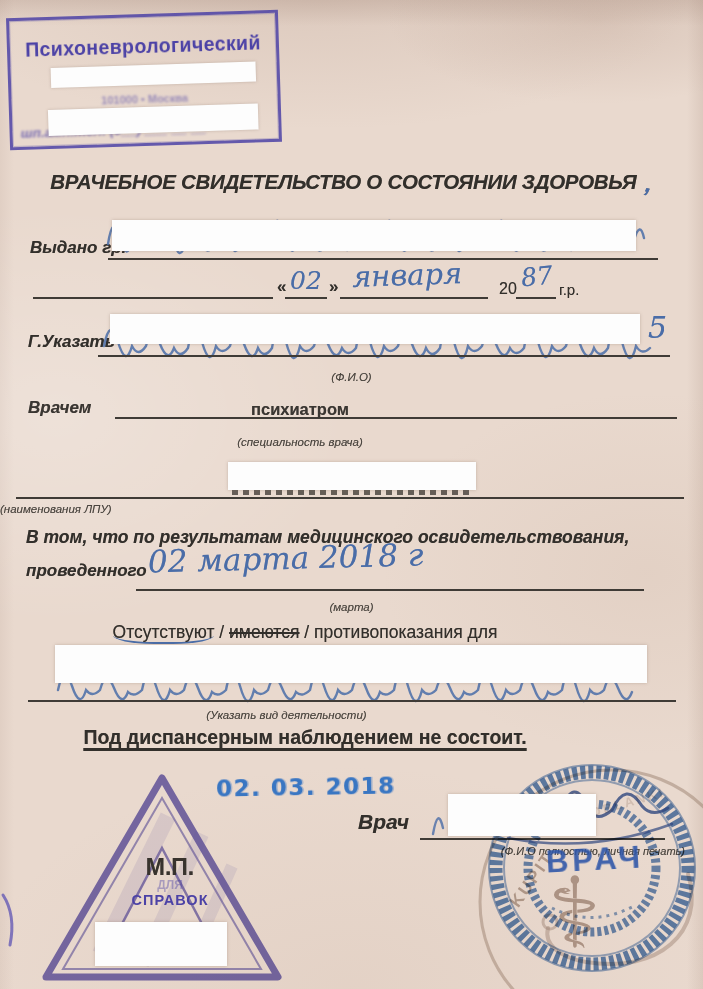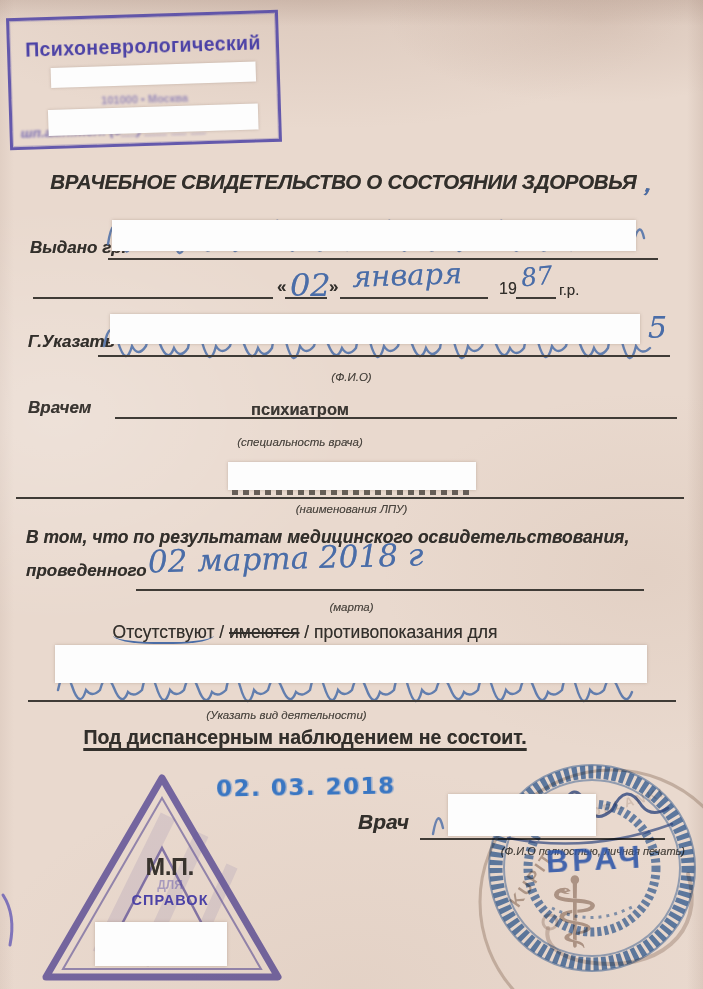--- a/index.html
+++ b/index.html
@@ -73,26 +73,26 @@
 
   <div class="abs label ink" style="left:30px;top:238px">Выдано гр.</div>
   <svg class="abs" style="left:104px;top:198px" width="545" height="60" viewBox="0 0 545 60">
     <path d="M4,46 Q9,14 16,40 T28,42 Q33,24 40,42 T54,44 Q60,6 68,38 T82,42 Q88,22 96,42 T110,44 Q117,10 124,38 T138,42 Q144,24 152,42 T166,44 Q172,6 180,36 T194,42 Q200,22 208,42 T222,44 Q229,12 236,38 T250,42 Q256,24 264,42 T278,44 Q284,6 292,36 T306,42 Q312,22 320,42 T334,44 Q341,10 348,38 T362,42 Q368,24 376,42 T390,44 Q396,6 404,36 T418,42 Q424,22 432,42 T446,44 Q453,12 460,38 T474,42 Q480,24 488,42 T502,44 Q508,8 516,36 T530,42 Q536,22 540,40" fill="none" style="stroke:var(--pen_blue)" stroke-width="2.4" stroke-linecap="round" opacity=".85"></path>
   </svg>
   <div class="abs redact" style="left:112px;top:220px;width:524px;height:31px"></div>
   <div class="abs uline" style="left:108px;top:258px;width:550px"></div>
 
   <div class="abs uline" style="left:33px;top:297px;width:240px"></div>
   <div class="abs ink" style="left:277px;top:277px;font-weight:bold;font-size:17px">«</div>
-  <div class="abs hand" style="left:290px;top:266px;font-size:32px">02</div>
+  <div class="abs hand" style="left:290px;top:266px;font-size:25px">02</div>
   <div class="abs uline" style="left:285px;top:297px;width:42px"></div>
   <div class="abs ink" style="left:329px;top:277px;font-weight:bold;font-size:17px">»</div>
   <div class="abs uline" style="left:340px;top:297px;width:148px"></div>
   <div class="abs hand" style="left:352px;top:258px;font-size:29px;transform:rotate(-2deg)">января</div>
-  <div class="abs ink" style="left:499px;top:280px;font-size:16px">19</div>
+  <div class="abs ink" style="left:499px;top:280px;font-size:16px">20</div>
   <div class="abs hand" style="left:521px;top:262px;font-size:25px;transform:rotate(-6deg)">87</div>
   <div class="abs uline" style="left:516px;top:297px;width:40px"></div>
   <div class="abs ink" style="left:559px;top:281px;font-size:15px">г.р.</div>
 
   <div class="abs label ink" style="left:28px;top:332px">Г.Указать</div>
   <svg class="abs" style="left:100px;top:306px" width="570" height="54" viewBox="0 0 570 54">
     <path d="M4,40 Q10,10 18,36 T32,40 Q38,52 46,40 Q52,18 60,38 T74,42 Q80,54 88,42 Q94,8 102,36 T116,40 Q122,50 130,40 Q136,16 144,38 T158,42 Q164,54 172,42 Q178,6 186,36 T200,40 Q206,50 214,40 Q220,18 228,38 T242,42 Q248,52 256,42 Q262,8 270,36 T284,40 Q290,50 298,40 Q304,16 312,38 T326,42 Q332,54 340,42 Q346,6 354,36 T368,40 Q374,50 382,40 Q388,18 396,38 T410,42 Q416,52 424,42 Q430,8 438,36 T452,40 Q458,50 466,40 Q472,16 480,38 T494,42 Q500,54 508,42 Q514,6 522,36 T536,40 Q542,50 550,42" fill="none" style="stroke:var(--pen_blue)" stroke-width="2.4" stroke-linecap="round" opacity=".85"></path>
   </svg>
   <div class="abs hand" style="left:648px;top:310px;font-size:30px">5</div>
   <div class="abs redact" style="left:110px;top:314px;width:530px;height:30px"></div>
@@ -100,21 +100,21 @@
   <div class="abs caption" style="left:0;width:703px;top:371px;text-align:center">(Ф.И.О)</div>
 
   <div class="abs label ink" style="left:28px;top:398px;color:#3a3632">Врачем</div>
   <div class="abs uline" style="left:115px;top:417px;width:562px"></div>
   <div class="abs ink center" style="left:180px;top:400px;width:240px;font-weight:bold;font-size:16.5px;color:#3a3632">психиатром</div>
   <div class="abs caption" style="left:150px;width:300px;top:436px;text-align:center">(специальность врача)</div>
 
   <div class="abs redact" style="left:228px;top:462px;width:248px;height:28px"></div>
   <div class="abs letterbottoms" style="left:232px;top:488px;width:240px"></div>
   <div class="abs uline" style="left:16px;top:497px;width:668px"></div>
-  <div class="abs caption" style="left:0;width:703px;top:503px;text-align:center">(наименования ЛПУ)</div>
+  <div class="abs caption" style="left:0;width:703px;top:503px;">(наименования ЛПУ)</div>
 
   <div class="abs label ink" style="left:26px;top:527px;font-size:17.5px">В том, что по результатам медицинского освидетельствования,</div>
   <div class="abs label ink" style="left:26px;top:561px">проведенного</div>
   <div class="abs hand" style="left:148px;top:540px;font-size:31px;transform:rotate(-1.5deg)">02 марта 2018 г</div>
   <div class="abs uline" style="left:136px;top:589px;width:508px"></div>
   <div class="abs caption" style="left:0;width:703px;top:601px;text-align:center">(марта)</div>
 
   <div class="abs ink" style="left:0;width:610px;top:622px;text-align:center;font-size:17.5px">
     <span class="absent-u">Отсутствуют</span>
     <span>/</span>

